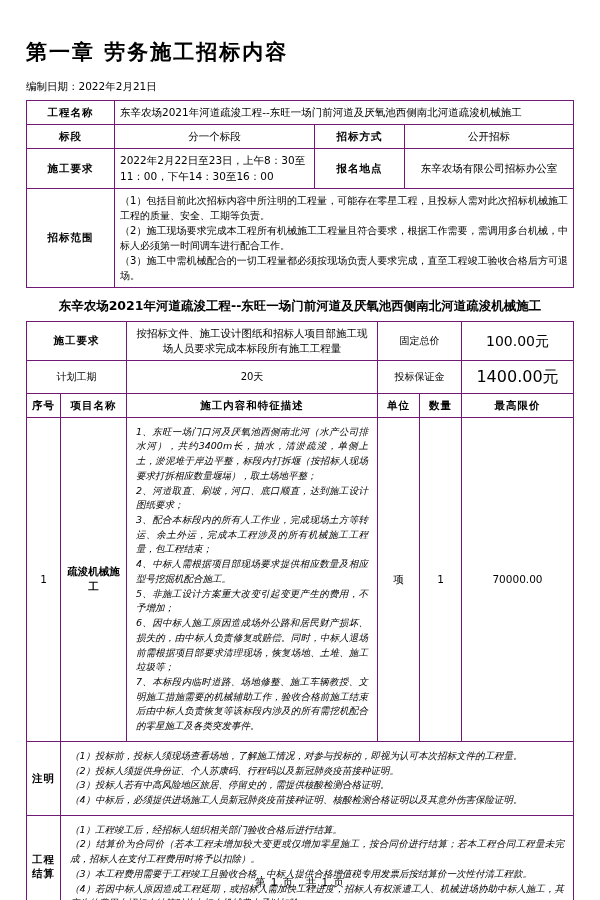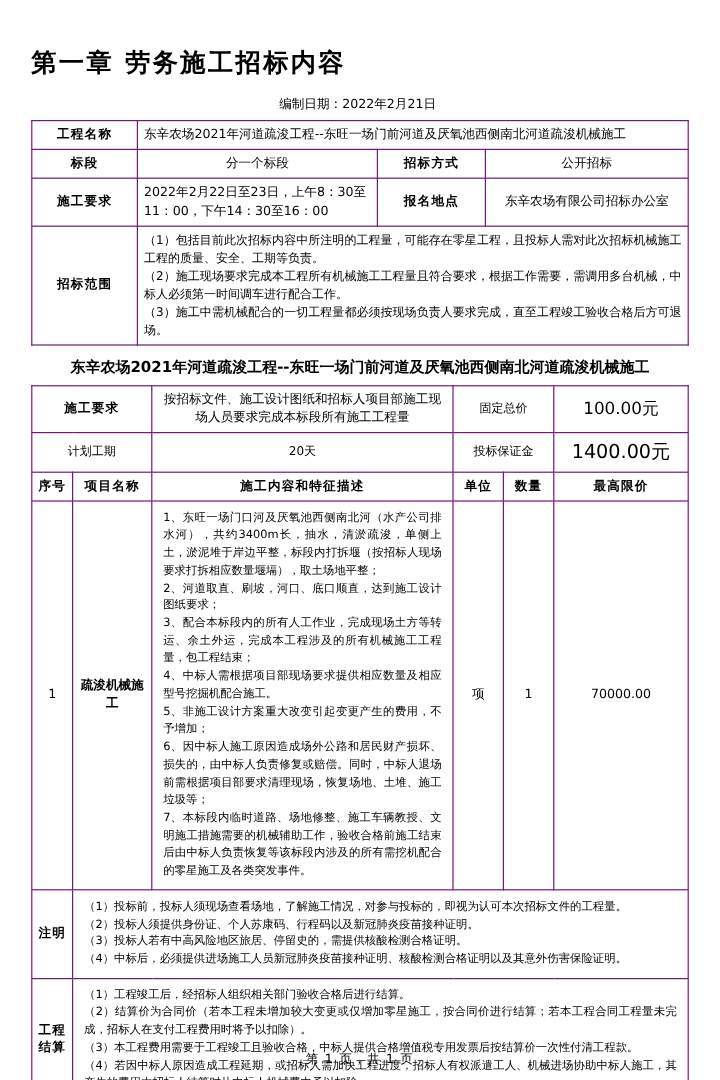--- a/index.html
+++ b/index.html
@@ -25,21 +25,21 @@
   .doc-title {
     text-align: left;
     font-size: 21px;
     font-weight: bold;
     letter-spacing: 2px;
     margin-top: 10px;
     margin-bottom: 14px;
     font-family: "DejaVu Serif", "Liberation Serif", serif;
   }
   .meta-line {
-    text-align: center;
+    text-align: left;
     font-size: 10.5px;
     margin-bottom: 6px;
     padding-right: 4px;
   }
   table.main {
     border-collapse: collapse;
     width: 100%;
     table-layout: fixed;
   }
   table.main td {
@@ -74,21 +74,21 @@
     margin: 10px 0 6px 0;
     text-align: center;
     letter-spacing: 0px;
   }
   .desc {
     font-size: 9.5px;
     line-height: 1.55;
     text-align: justify;
     padding: 3px 4px;
   }
-  .desc div { margin: 0; }
+  .desc div { margin: 0; font-style: italic; }
   .vert {
     text-align: center;
     font-weight: bold;
     font-size: 10.5px;
     line-height: 1.3;
   }
   .footer {
     position: absolute;
     bottom: 10px;
     left: 0;

